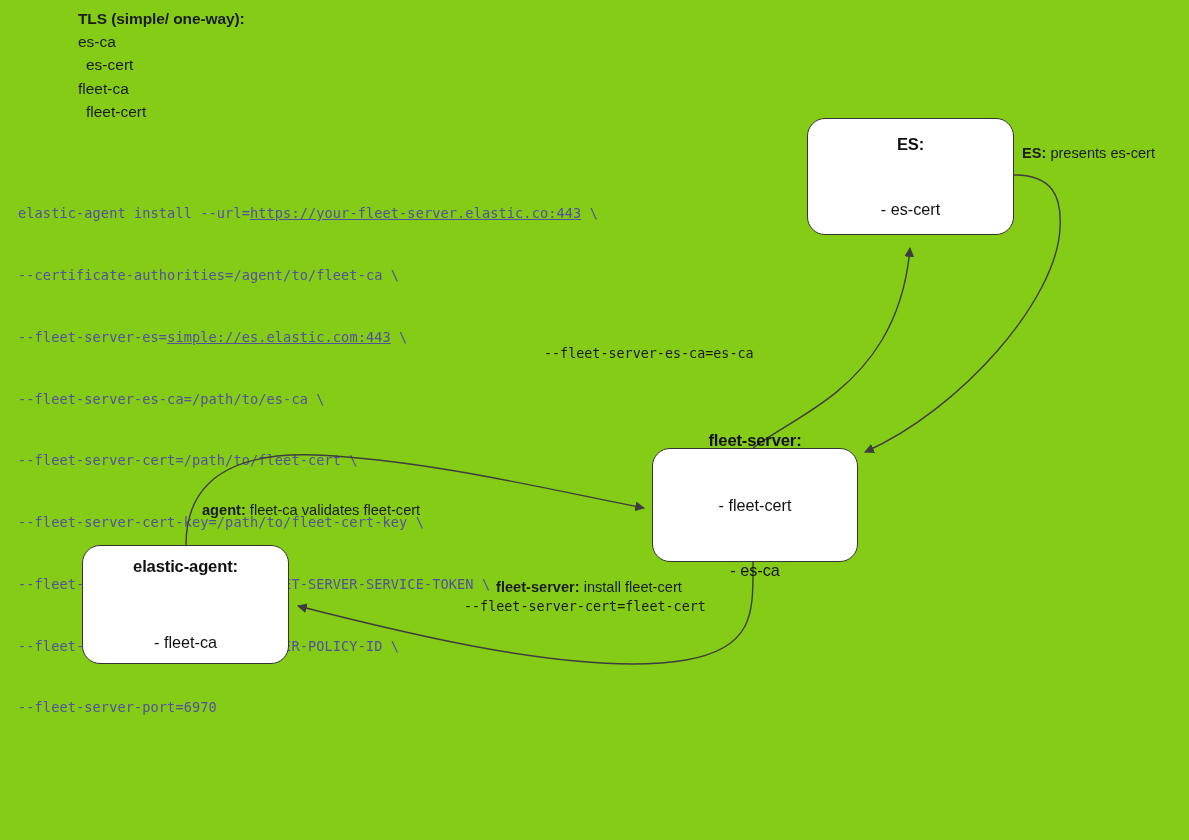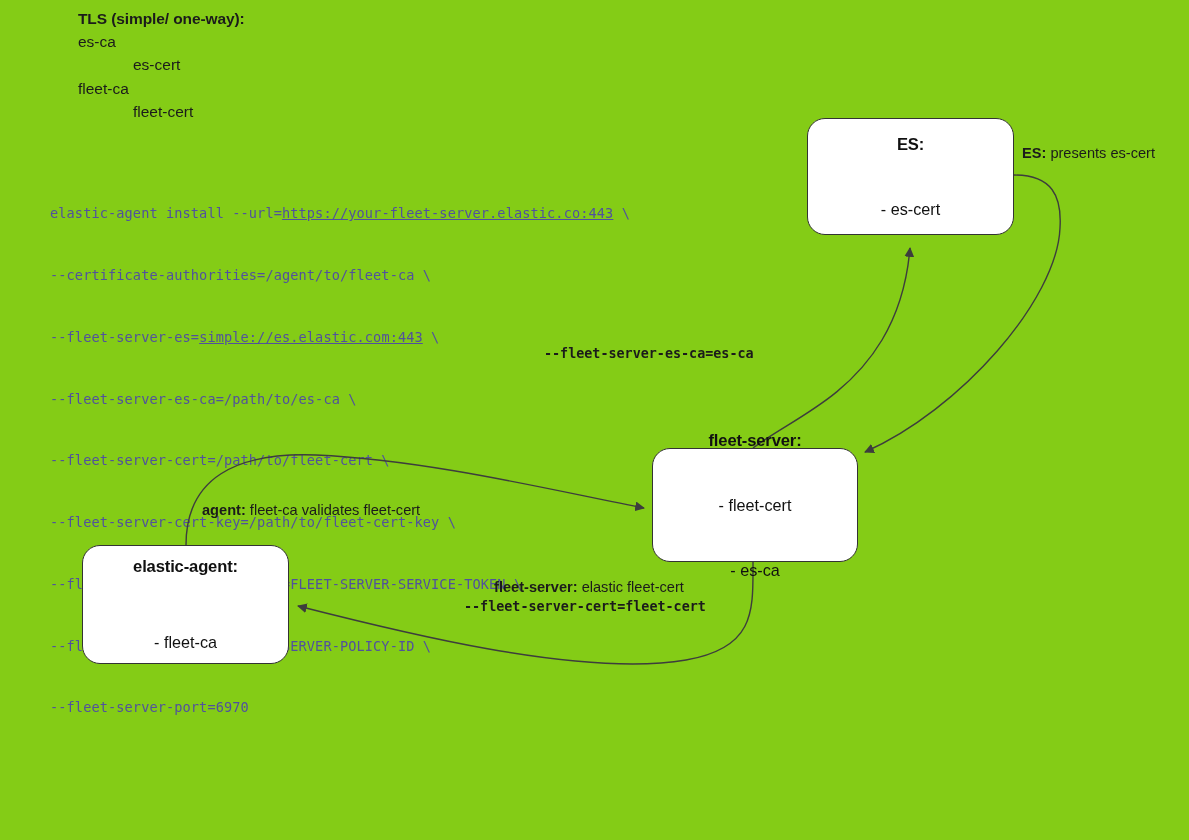--- a/index.html
+++ b/index.html
@@ -27,35 +27,35 @@
     font-size: 15.5px;
     color: #1b1b1b;
     line-height: 23.2px;
     white-space: nowrap;
   }
   #legend .legend-title {
     font-weight: bold;
     letter-spacing: -0.1px;
   }
   #legend .legend-line { }
-  #legend .legend-indent { padding-left: 8px; margin-left: 47px; }
+  #legend .legend-indent { padding-left: 8px; }
 
   
   #command-block {
     position: absolute;
     left: 18px;
     top: 162px;
     font-family: "DejaVu Sans Mono", monospace;
     font-size: 13.6px;
     line-height: 20.6px;
     color: #51519d;
     white-space: pre;
     letter-spacing: 0.1px;
   }
-  #command-block .cmd-line { display: block; margin-left: 32px; }
+  #command-block .cmd-line { display: block; }
   #command-block .url {
     text-decoration: underline;
     color: #51519d;
   }
 
   
   #diagram {
     position: absolute;
     left: 0;
     top: 0;
@@ -120,21 +120,20 @@
     line-height: 19px;
     display: block;
   }
   .edge-label .lbl-prose b { font-weight: bold; }
   .edge-label .lbl-code {
     font-family: "DejaVu Sans Mono", monospace;
     font-size: 13.4px;
     line-height: 19.5px;
     display: block;
     color: #1b1b1b;
-    font-weight: bold;
   }
 
   #label-es-presents {
     left: 1022px;
     top: 144px;
   }
   #label-fleet-validates {
     left: 544px;
     top: 344px;
   }
@@ -212,17 +211,17 @@
 
   <div class="edge-label" id="label-fleet-validates">
     <span class="lbl-code">--fleet-server-es-ca=es-ca</span>
   </div>
 
   <div class="edge-label" id="label-agent-validates">
     <span class="lbl-prose"><b>agent:</b><span> fleet-ca validates fleet-cert</span></span>
   </div>
 
   <div class="edge-label" id="label-fleet-presents">
-    <span class="lbl-prose"><b>fleet-server:</b><span> elastic fleet-cert</span></span>
+    <span class="lbl-prose"><b>fleet-server:</b><span> install fleet-cert</span></span>
     <span class="lbl-code">--fleet-server-cert=fleet-cert</span>
   </div>
 
 </div>
 
 </body></html>

